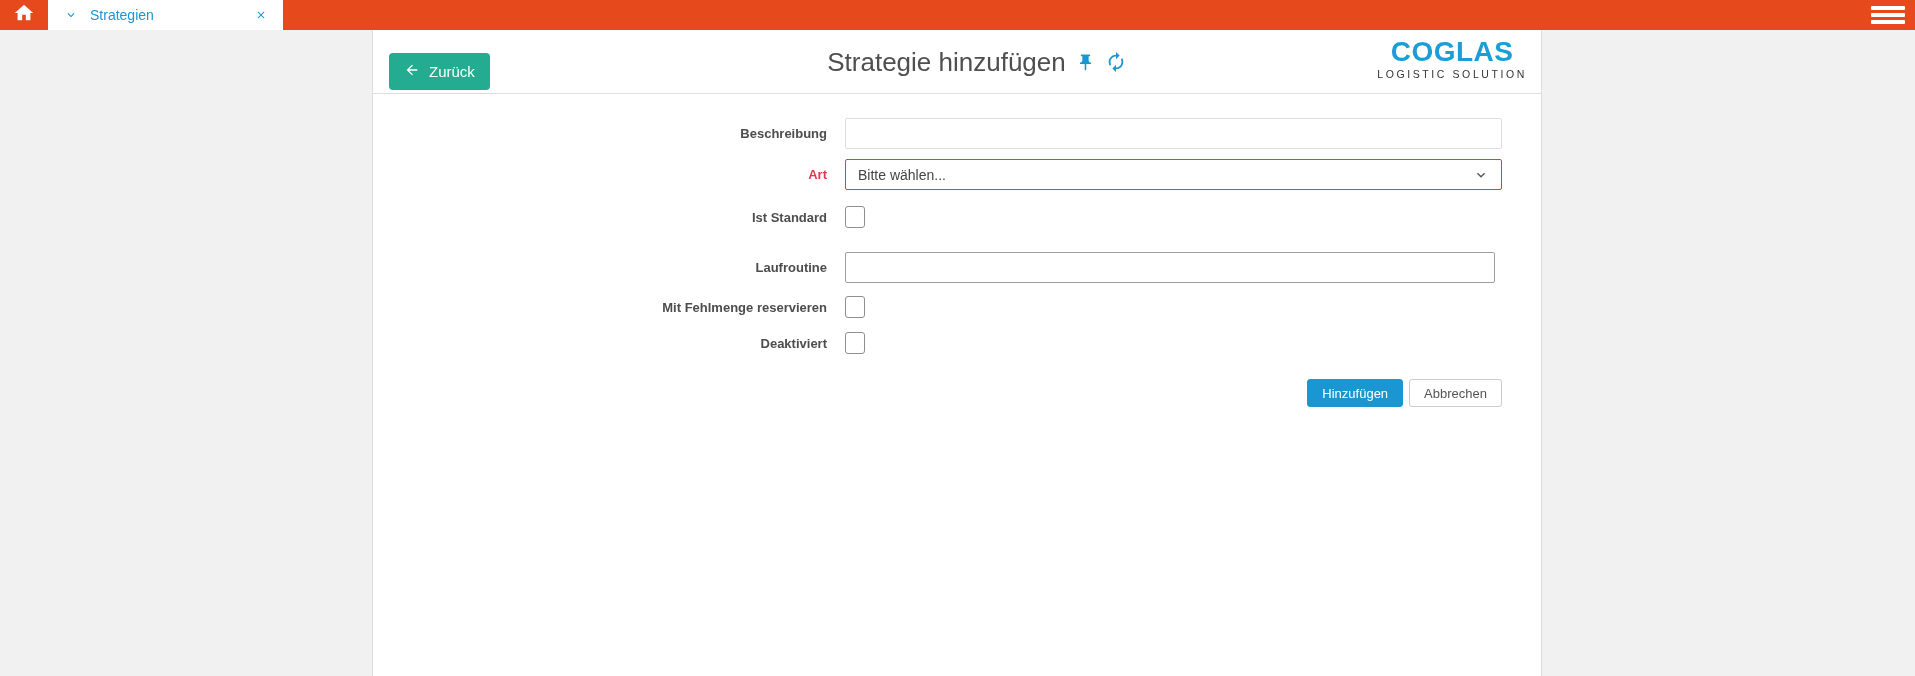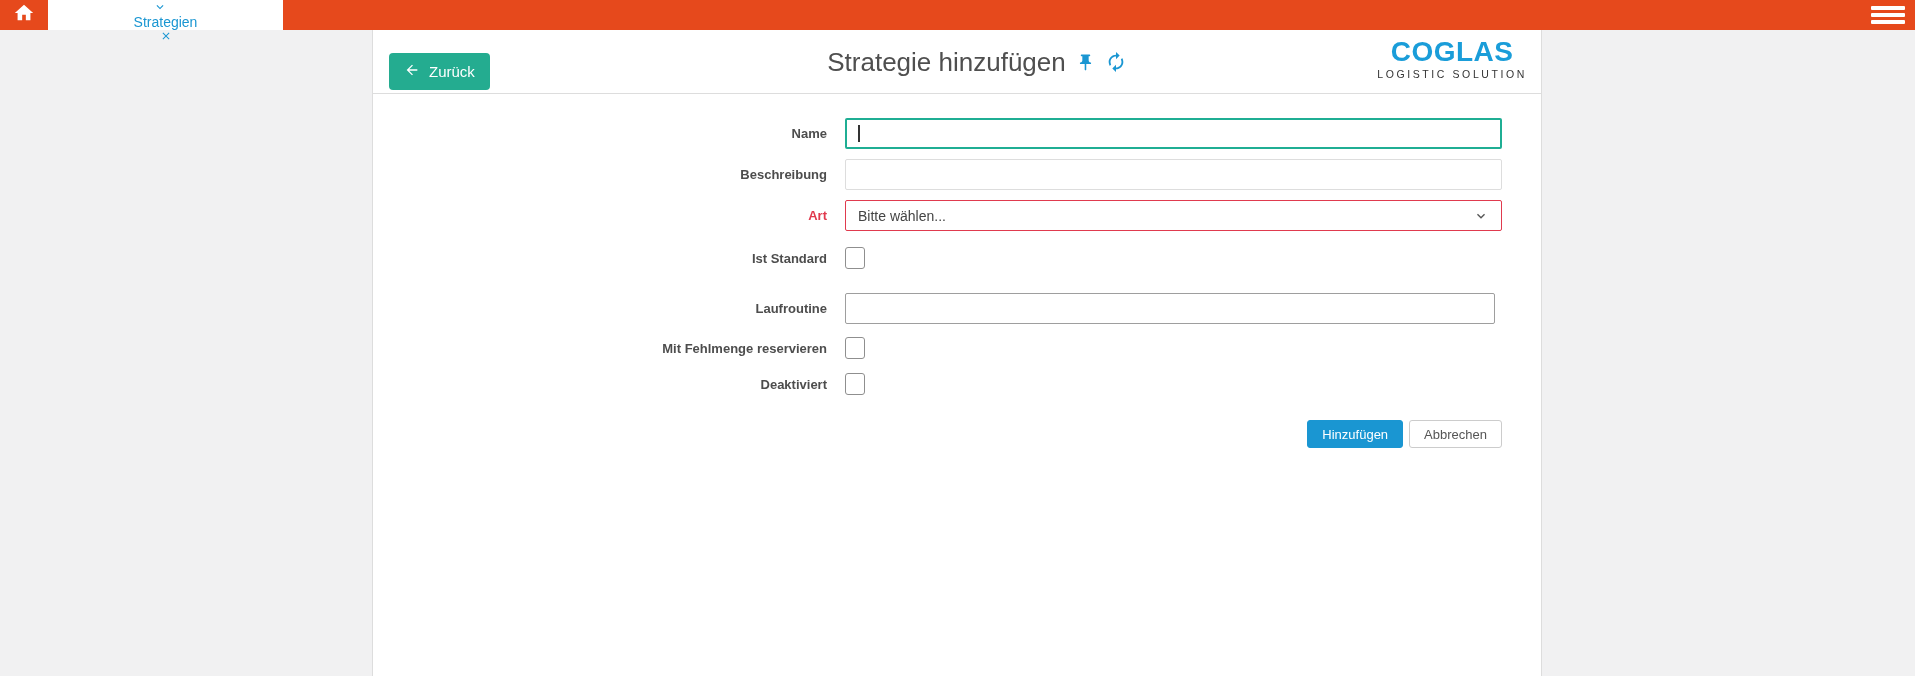--- a/index.html
+++ b/index.html
@@ -2,21 +2,21 @@
 <html><head>
 <meta charset="utf-8">
 <style>
   * { margin:0; padding:0; box-sizing:border-box; }
   html,body { width:1915px; height:676px; overflow:hidden; }
   body { background:#f1f1f2; font-family:"Liberation Sans", sans-serif; }
 
   
   .topbar { height:30px; background:#e6491c; display:flex; align-items:stretch; }
   .home-btn { width:48px; display:flex; align-items:center; justify-content:center; cursor:pointer; }
-  .tab { width:235px; background:#fff; display:flex; align-items:center; padding:0 16px;flex-direction:column; }
+  .tab { width:235px; background:#fff; display:flex; align-items:center; padding:0 16px; }
   .tab .chev { display:flex; align-items:center; margin-right:12px; cursor:pointer; }
   .tab-label { color:#1a96d2; font-size:14px; flex:1; }
   .tab .close { display:flex; align-items:center; cursor:pointer; }
   .topbar-spacer { flex:1; }
   .hamburger { width:54px; display:flex; flex-direction:column; justify-content:center; gap:3px; padding-right:10px; cursor:pointer; }
   .hamburger span { display:block; width:34px; height:4px; background:#fff; border-radius:1px; margin-left:auto; }
 
   
   .card { position:absolute; left:372px; top:30px; width:1170px; height:646px;
           background:#fff; border-left:1px solid #ddd; border-right:1px solid #ddd; }
@@ -126,27 +126,20 @@
     </div>
 
     <div class="logo">
       <div class="logo-name">COGLAS</div>
       <div class="logo-sub">LOGISTIC SOLUTION</div>
     </div>
   </div>
 
   <div class="form">
 
-    <div class="row mb10">
-      <label>Name</label>
-      <div class="ctl">
-        <input class="txt focused" type="text" style="">
-        <span class="caret"></span>
-      </div>
-    </div>
 
     <div class="row mb10">
       <label>Beschreibung</label>
       <div class="ctl">
         <input class="txt" type="text" style="">
       </div>
     </div>
 
     <div class="row mb16">
       <label class="req">Art</label>

